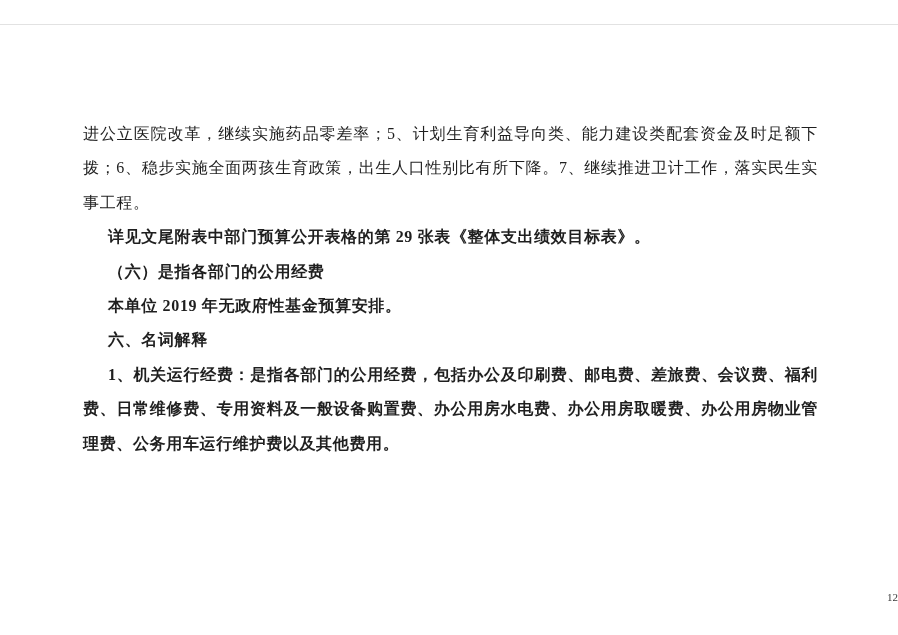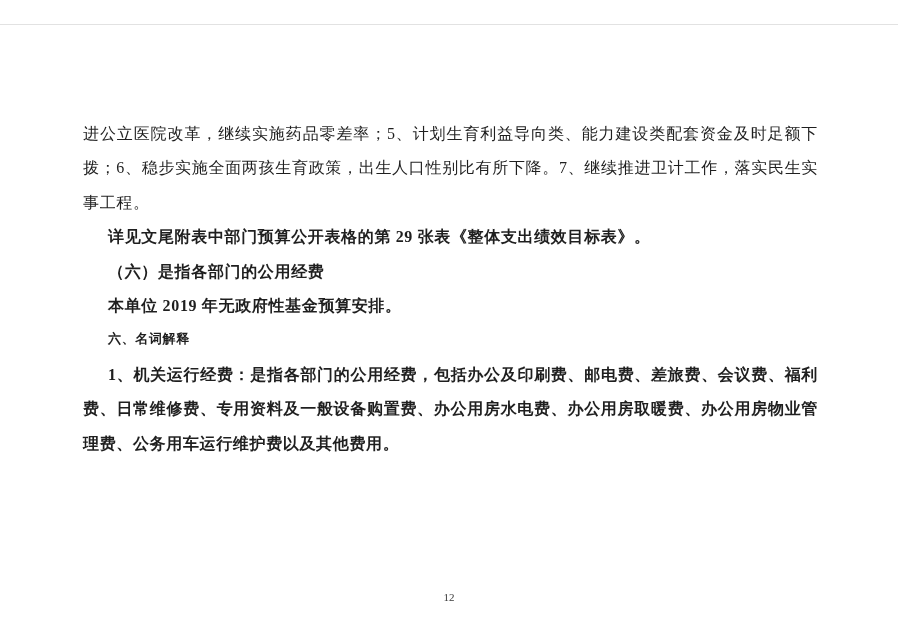--- a/index.html
+++ b/index.html
@@ -38,32 +38,32 @@
   .text-block p,
   .text-block h2 {
     margin: 0;
     padding: 0;
   }
   .indent {
     text-indent: 25px;
     font-weight: bold;
   }
   .glossary-heading {
-    font-family: Liberation Mono, monospace;
+    font-family: Liberation Sans, sans-serif;
     font-weight: bold;
-    font-size: 13px;
+    font-size: 16px;
     line-height: 34.4px;
     letter-spacing: 0.65px;
   }
   .page-footer {
     position: absolute;
     top: 566px;
     left: 0;
     width: 100%;
-    text-align: center;
+    text-align: right;
     color: #3a3a3a;
     font-family: "Liberation Serif", "DejaVu Serif", serif;
     font-size: 11px;
     line-height: 14px;
   }
 </style>
 </head>
 <body>
 
 <div class="page">

